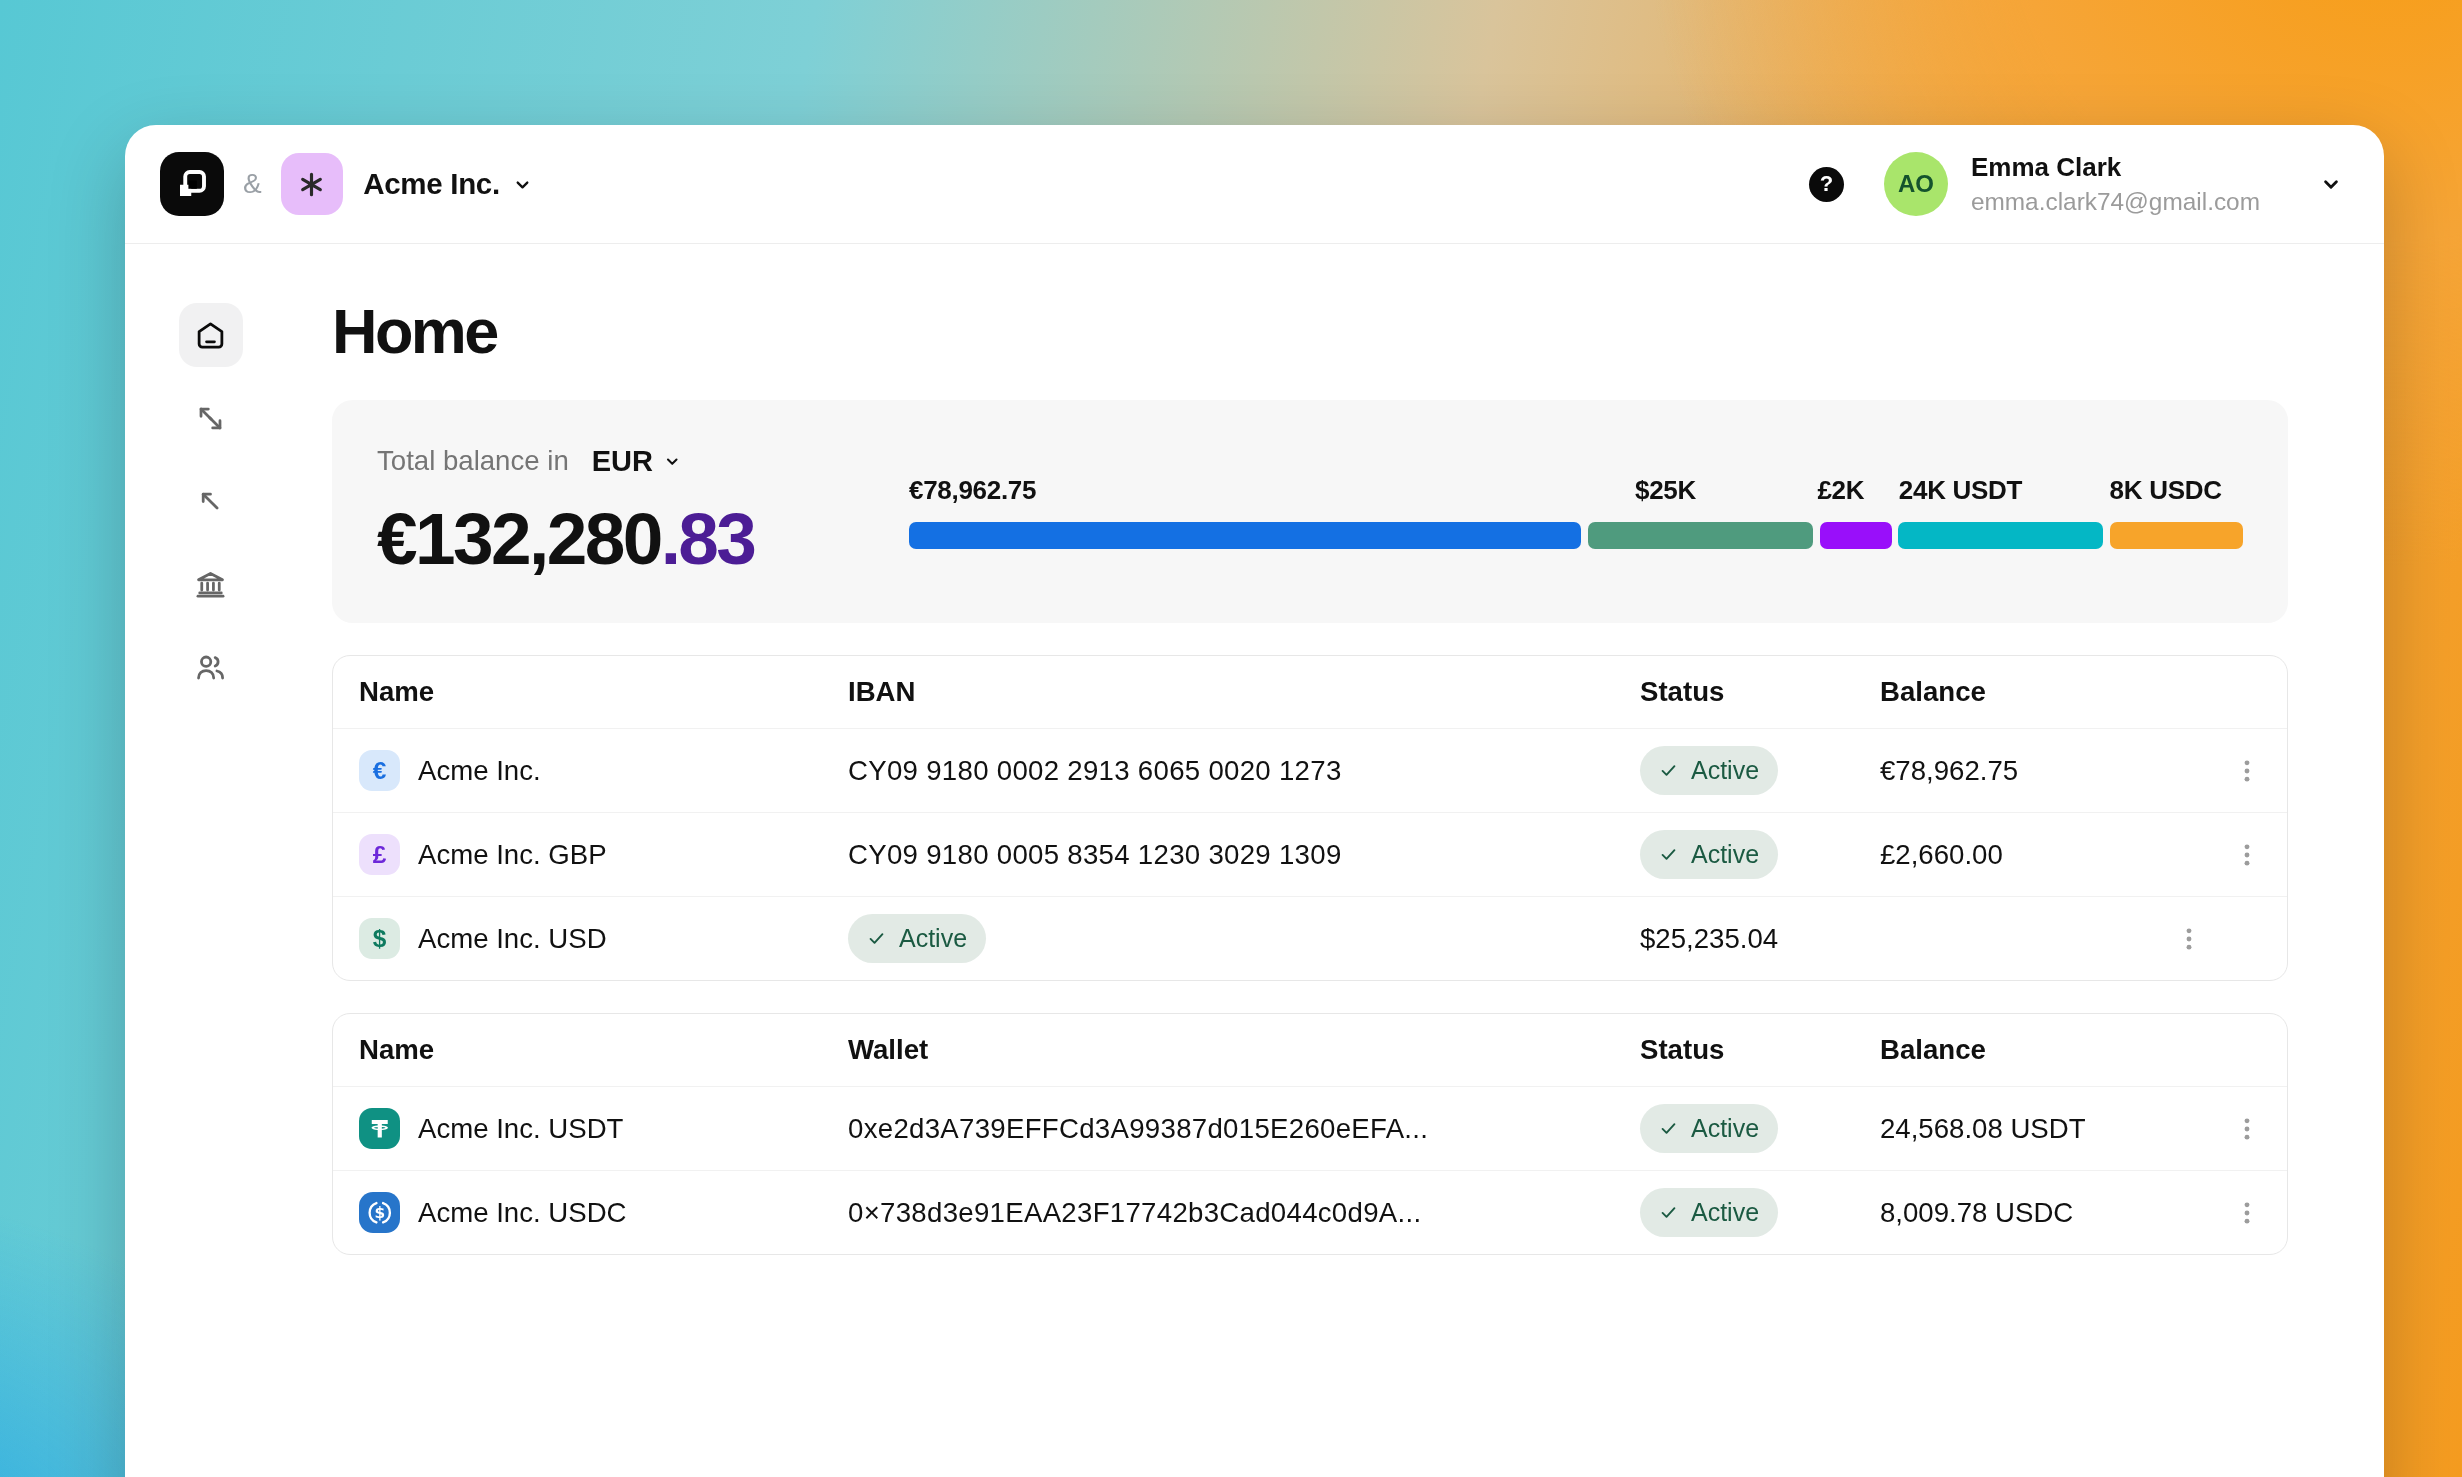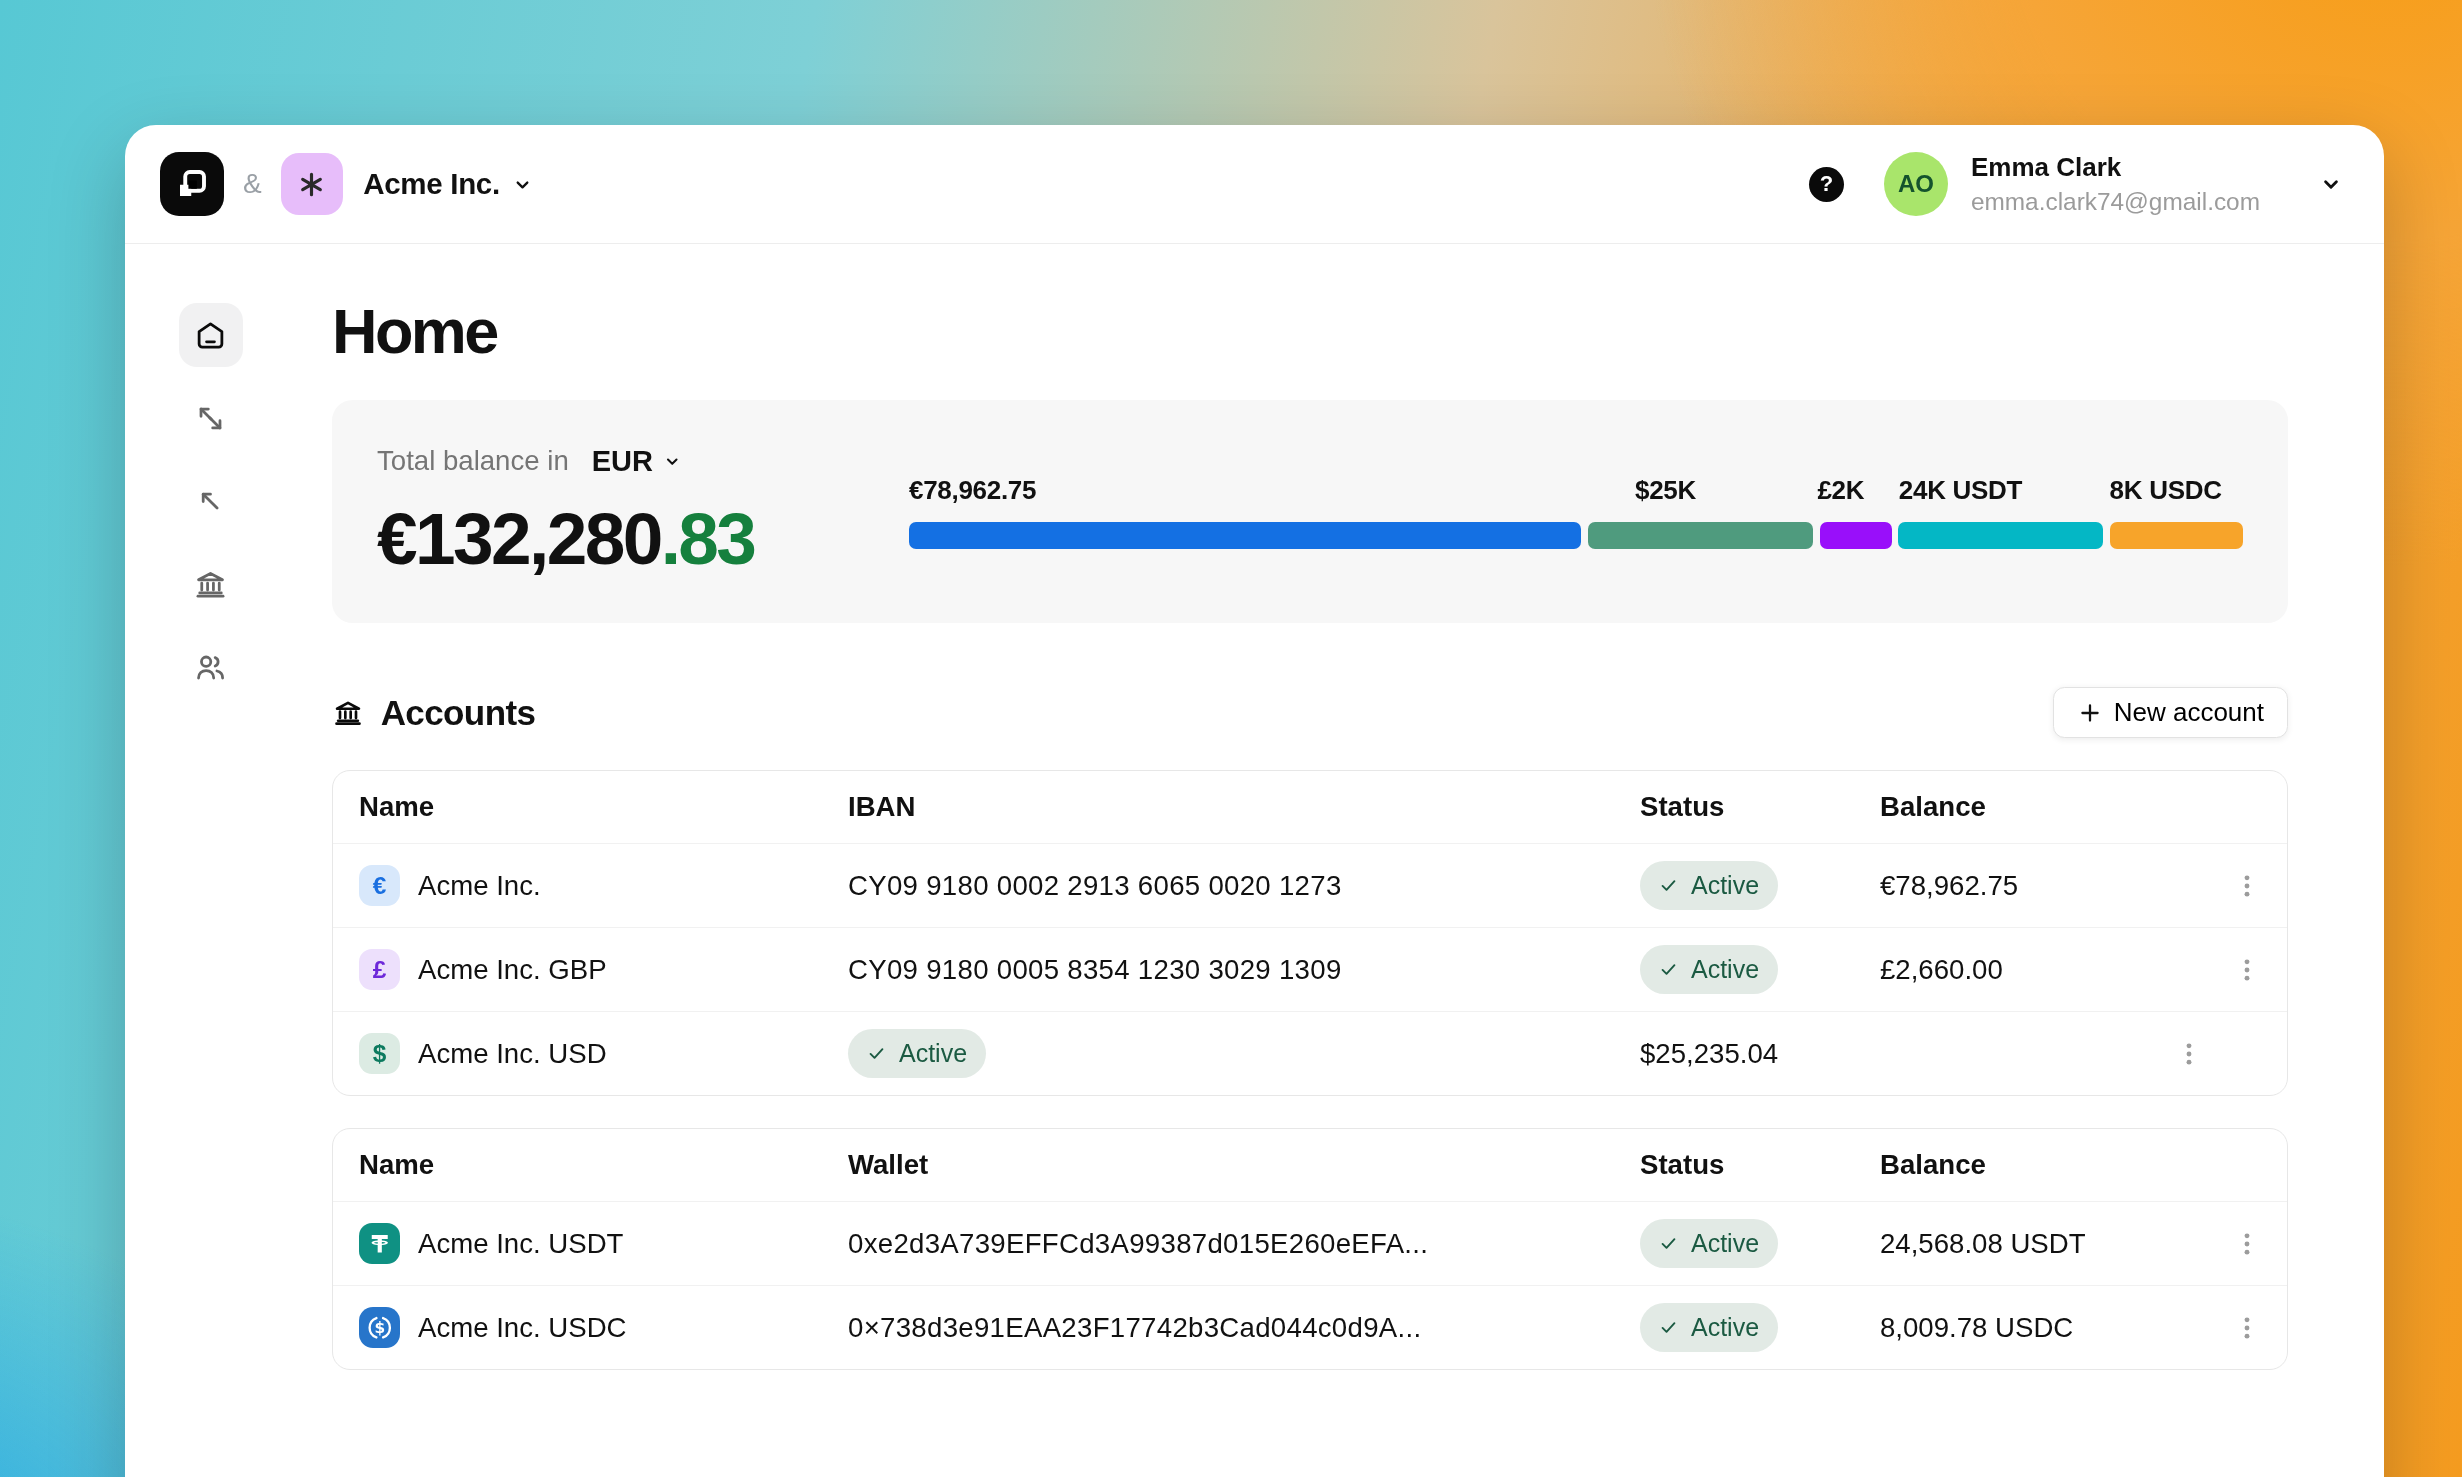--- a/index.html
+++ b/index.html
@@ -56,21 +56,21 @@
 
   
   .balance-card { margin-top:33px; background:#f7f7f7; border-radius:20.5px;
     height:223px; padding:37px 45px 36px; display:flex; align-items:center; }
   .balance-left { width:532px; flex:0 0 auto; }
   .balance-label-row { display:flex; align-items:center; gap:23px; }
   .balance-label { font-size:27.6px; color:#757575; }
   .balance-currency { display:flex; align-items:center; gap:9px; cursor:pointer; }
   .balance-currency b { font-size:29px; font-weight:700; }
   .balance-amount { margin-top:19px; font-size:73px; font-weight:700; letter-spacing:-2.6px; white-space:nowrap; }
-  .balance-fraction { color:#15803d; }
+  .balance-fraction { color:#4c1d95; }
   .balance-bars { flex:1; min-width:0; }
   .bar-labels { position:relative; height:32px; margin-bottom:15.4px; }
   .bar-labels span { position:absolute; top:0; font-size:26px; font-weight:600; white-space:nowrap; letter-spacing:-0.3px; }
   .bar-track { display:flex; gap:6.4px; height:27px; }
   .bar-track .seg { border-radius:7px; height:100%; }
 
   
   .section-header { margin-top:64px; display:flex; align-items:center; }
   .section-header.wallets { margin-top:51px; }
   .section-icon { display:flex; align-items:center; margin-right:16.7px; color:#0a0a0a; }
@@ -208,37 +208,20 @@
           <div class="bar-track">
             <div class="seg" style="background: rgb(20, 112, 227); flex: 0 0 50.4%;"></div>
             <div class="seg" style="background: rgb(79, 155, 126); flex: 0 0 16.9%;"></div>
             <div class="seg" style="background: rgb(153, 15, 250); flex: 0 0 5.4%;"></div>
             <div class="seg" style="background: rgb(4, 183, 197); flex: 0 0 15.4%;"></div>
             <div class="seg" style="background: rgb(247, 164, 42); flex: 0 0 10%;"></div>
           </div>
         </div>
       </div>
 
-      <div class="section-header">
-        <span class="section-icon">
-          <svg viewBox="0 0 24 24" fill="none" stroke="currentColor" stroke-width="2" stroke-linecap="round" stroke-linejoin="round">
-            <path d="M3.8 8.8 L12 4.4 L20.2 8.8 Z"></path>
-            <path d="M6 11 V15.8 M10 11 V15.8 M14 11 V15.8 M18 11 V15.8"></path>
-            <path d="M4.6 17.8 H19.4"></path>
-              <path d="M3.4 20 H20.6"></path>
-          </svg>
-        </span>
-        <span class="section-title">Accounts</span>
-        <button class="new-account-btn">
-          <svg width="26" height="26" viewBox="0 0 24 24" fill="none" stroke="#111" stroke-width="2.1" stroke-linecap="round">
-              <path d="M12 5 V19 M5 12 H19"></path>
-            </svg>
-          <span>New account</span>
-        </button>
-      </div>
 
       <div class="table-card">
         <div class="trow thead">
           <div class="cell">Name</div>
           <div class="cell">IBAN</div>
           <div class="cell">Status</div>
           <div class="cell">Balance</div>
           <div class="cell"></div>
         </div>
 

